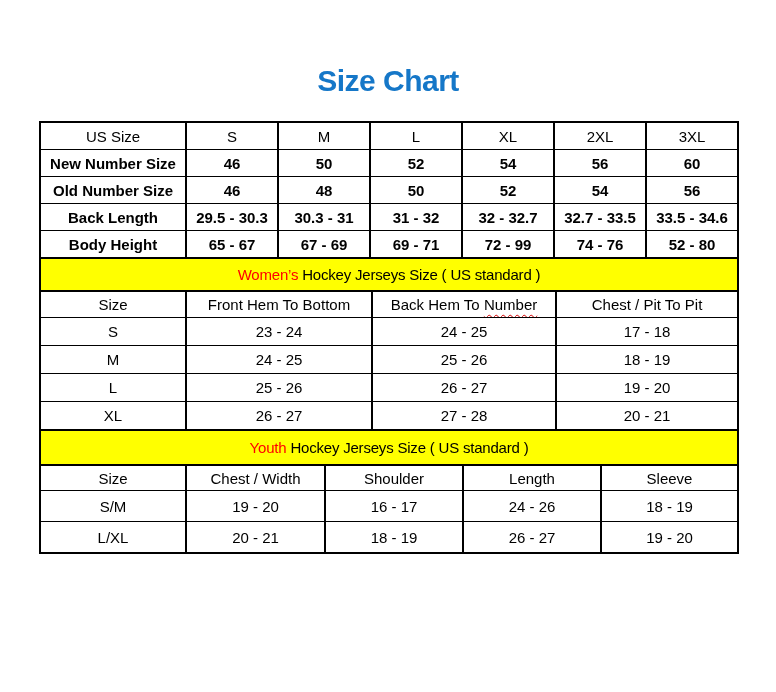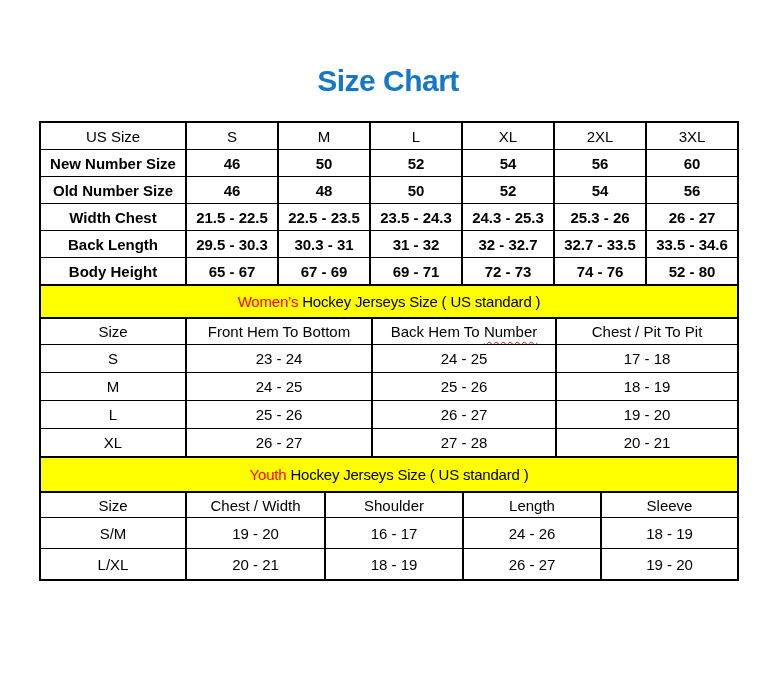--- a/index.html
+++ b/index.html
@@ -124,43 +124,34 @@
       <tr class="r-data-men">
         <td>Old Number Size</td>
         <td>46</td>
         <td>48</td>
         <td>50</td>
         <td>52</td>
         <td>54</td>
         <td>56</td>
       </tr>
       <tr class="r-data-men">
-        <td>Width Chest</td>
-        <td>21.5 - 22.5</td>
-        <td>22.5 - 23.5</td>
-        <td>23.5 - 24.3</td>
-        <td>24.3 - 25.3</td>
-        <td>25.3 - 26</td>
-        <td>26 - 27</td>
-      </tr>
-      <tr class="r-data-men">
         <td>Back Length</td>
         <td>29.5 - 30.3</td>
         <td>30.3 - 31</td>
         <td>31 - 32</td>
         <td>32 - 32.7</td>
         <td>32.7 - 33.5</td>
         <td>33.5 - 34.6</td>
       </tr>
       <tr class="r-data-men">
         <td>Body Height</td>
         <td>65 - 67</td>
         <td>67 - 69</td>
         <td>69 - 71</td>
-        <td>72 - 73</td>
+        <td>72 - 99</td>
         <td>74 - 76</td>
         <td>52 - 80</td>
       </tr>
     </tbody>
       </table>
 
     <table class="size-table">
       <colgroup>
         <col style="width:146px">
           <col style="width:186px">

